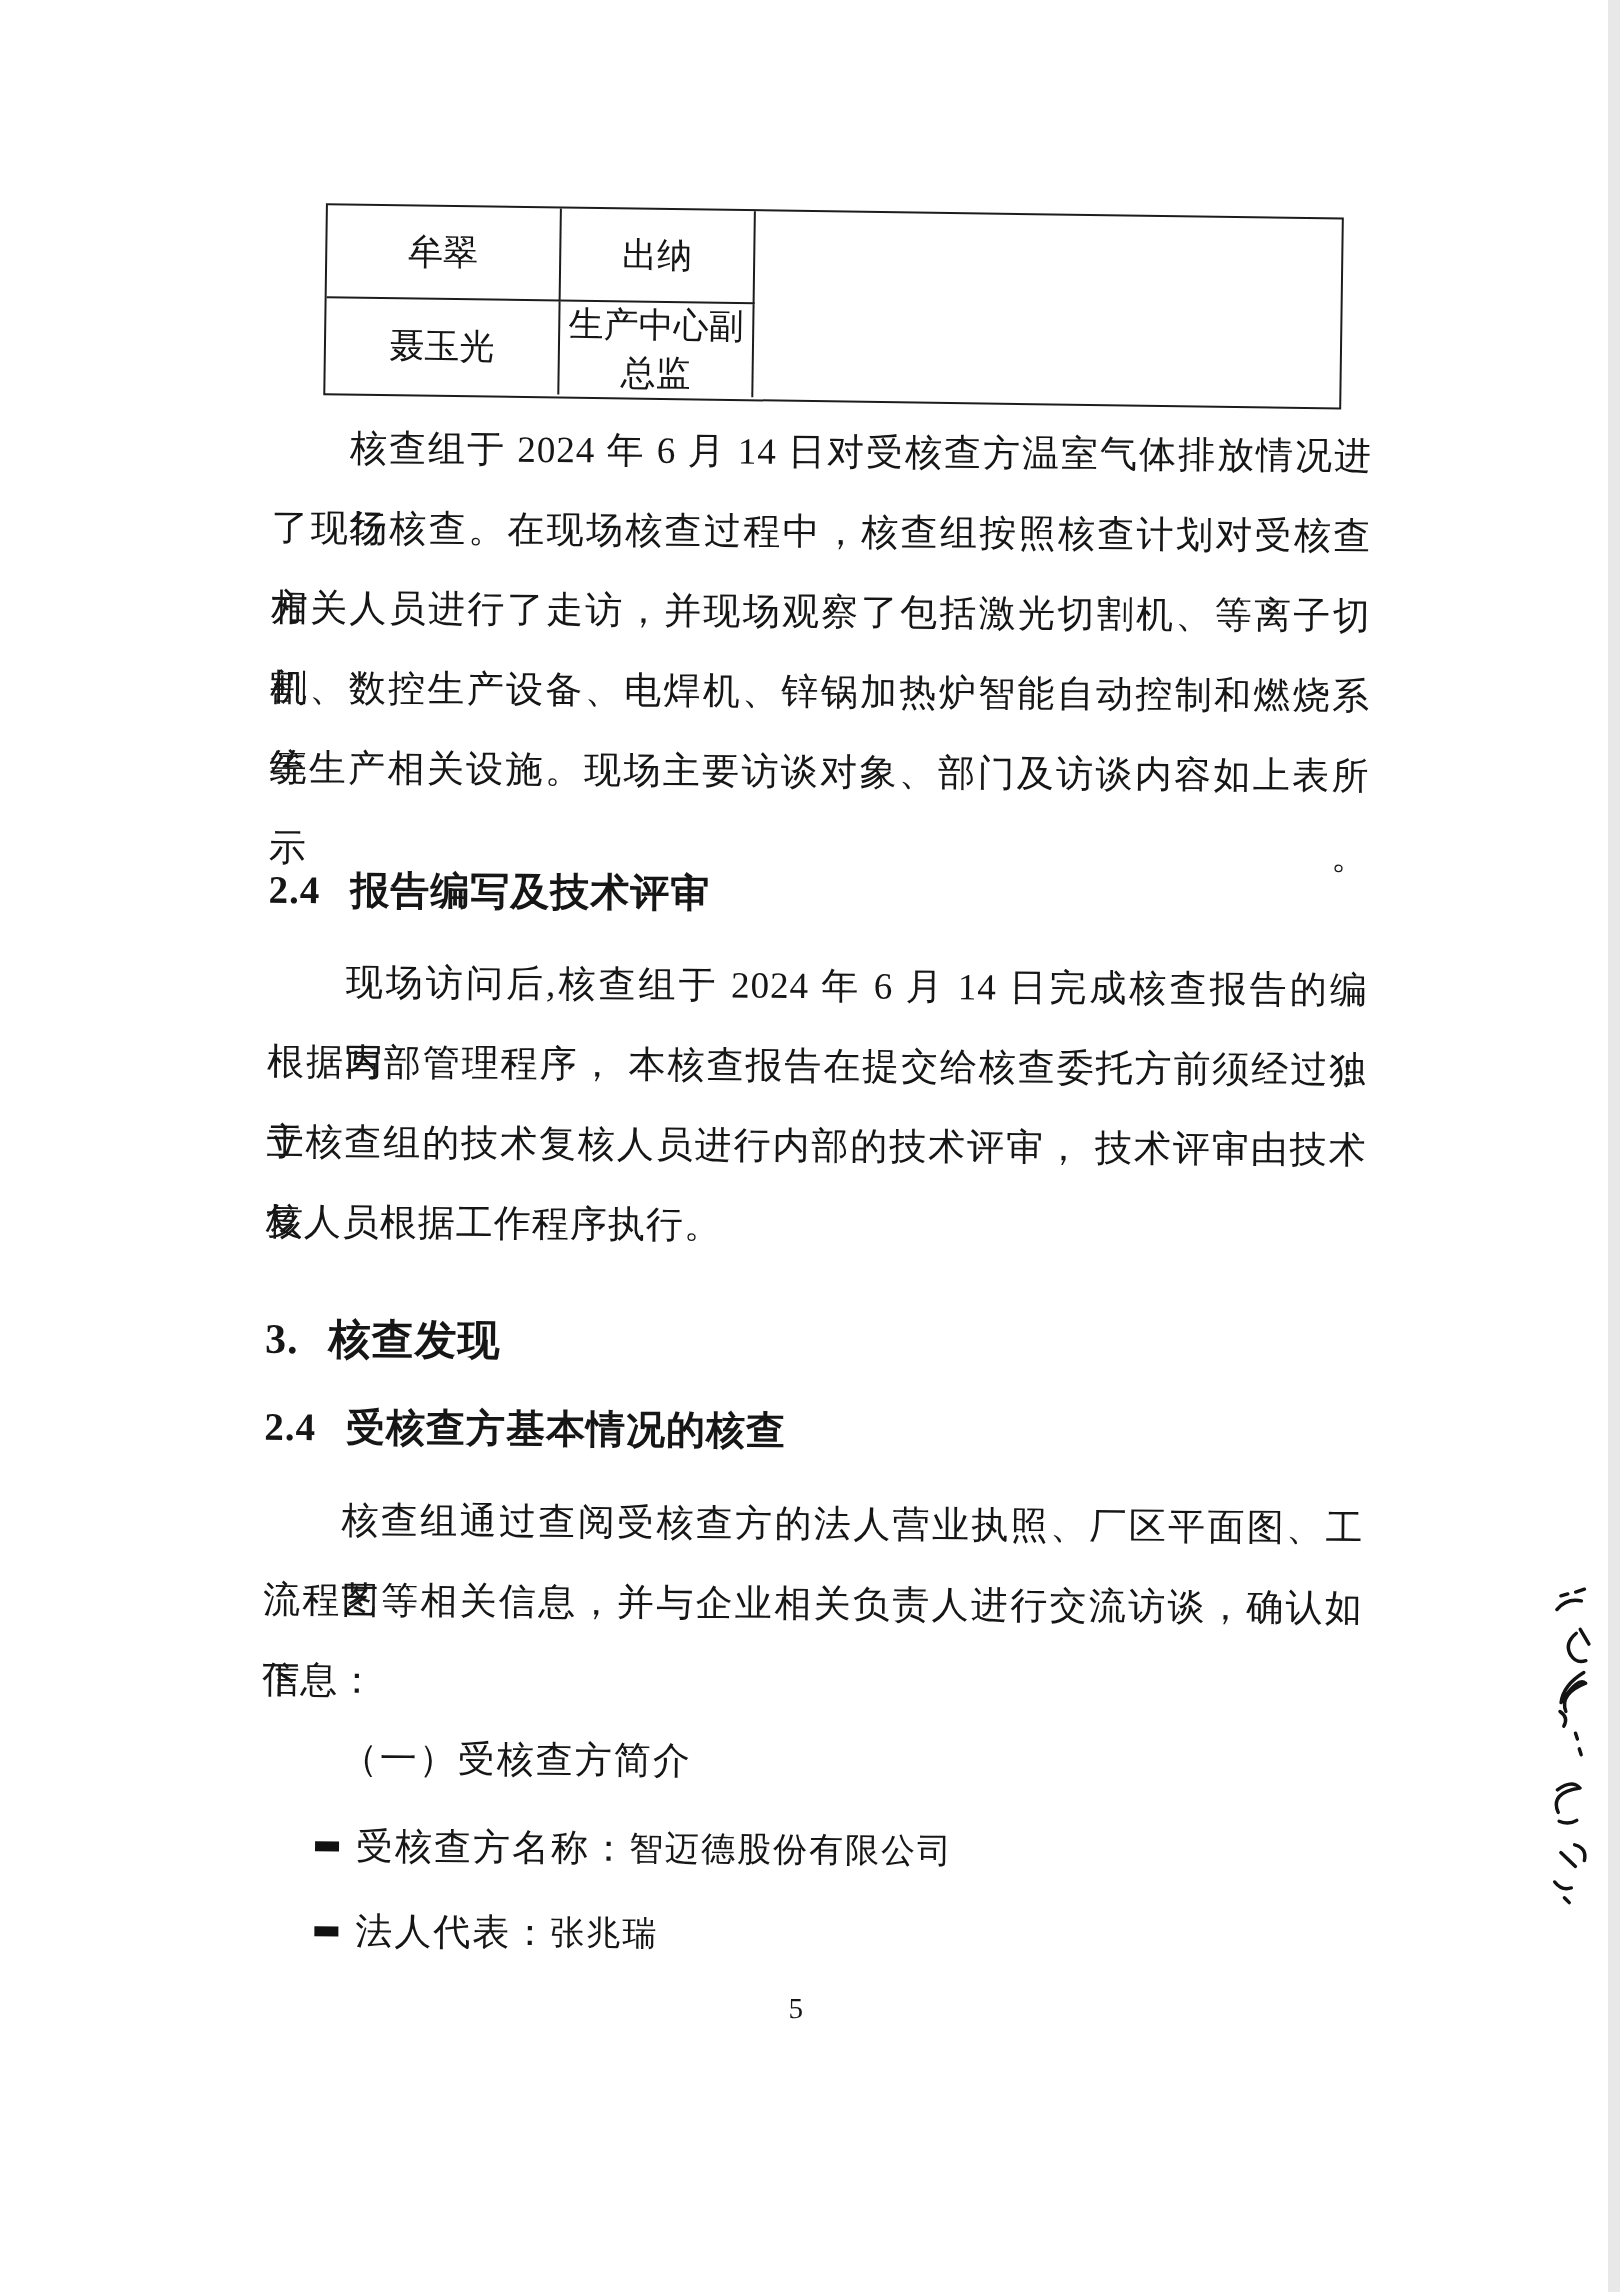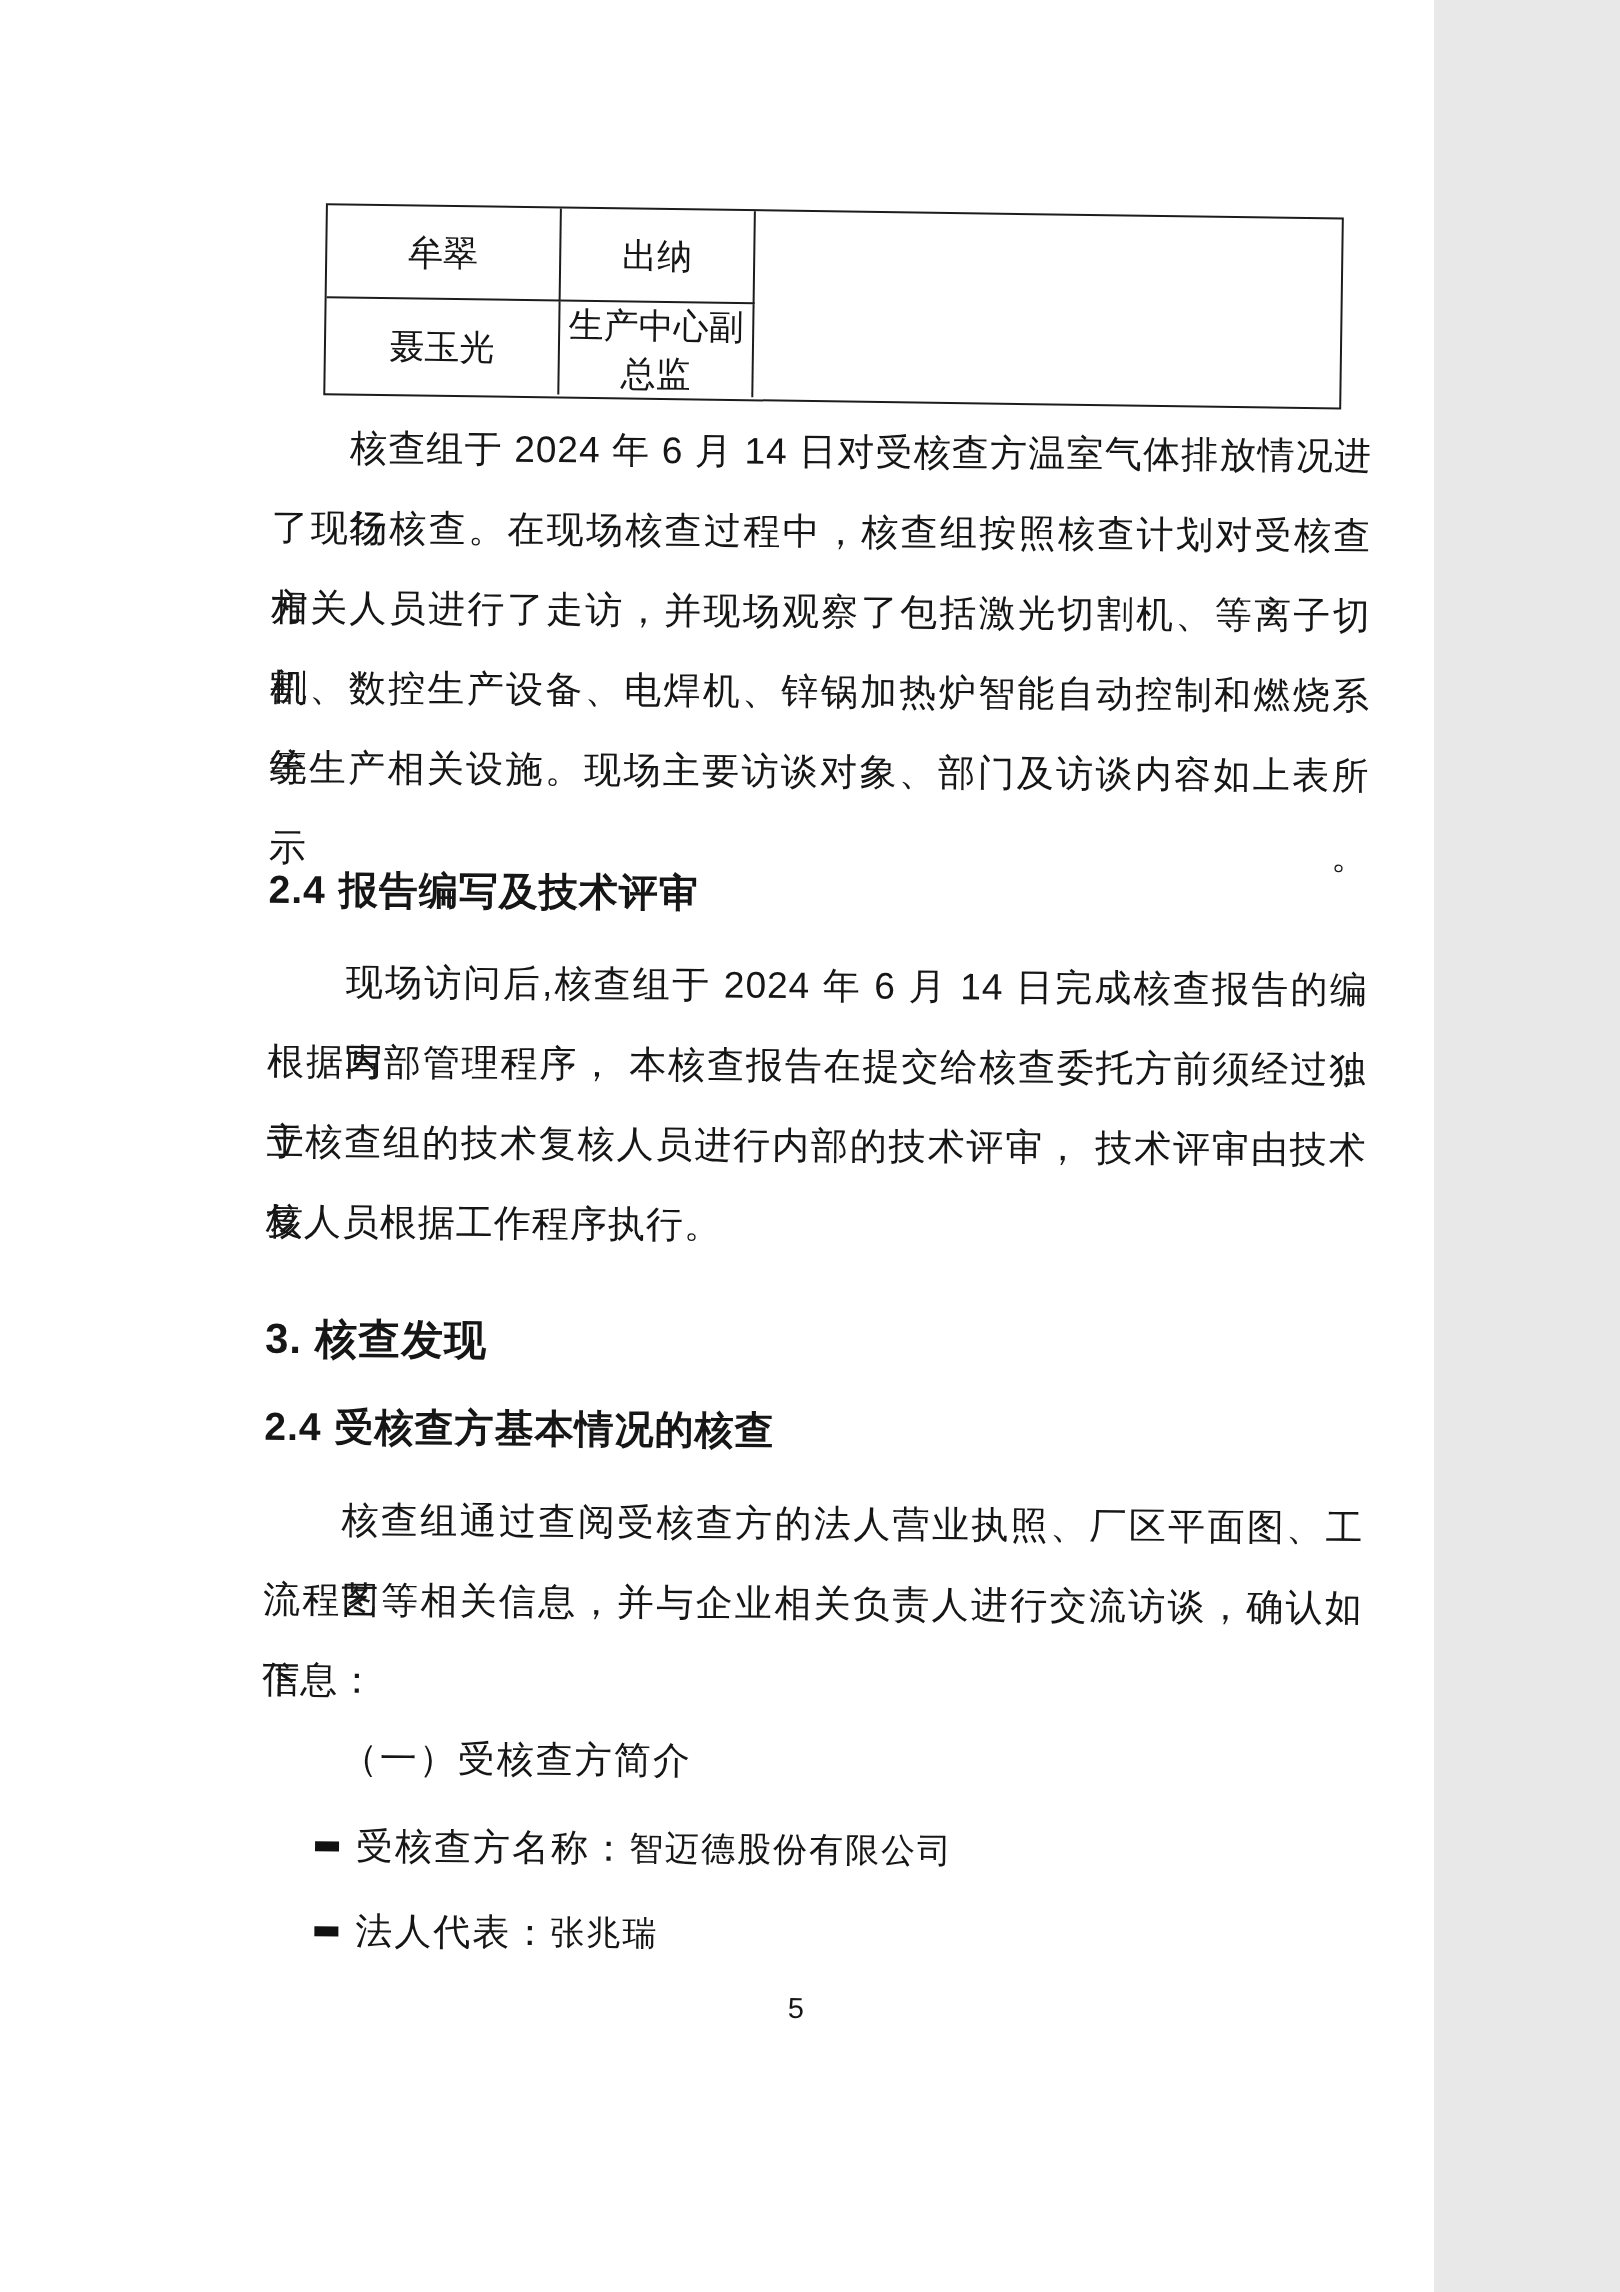--- a/index.html
+++ b/index.html
@@ -1,21 +1,21 @@
 <!DOCTYPE html>
 <html><head>
 <meta charset="utf-8">
 <style>
   html,body{margin:0;padding:0;background:#e8e8e8;}
   .page{
     position:relative;
-    width:1434px;height:2293px;
+    width:1608px;height:2293px;
     background:#ffffff;
     overflow:hidden;
-    font-family:Liberation Sans, sans-serif;
+    font-family:Liberation Serif, serif;
     color:#161616;
   }
   .sheet{
     position:absolute;left:0;top:0;width:1620px;height:2293px;
     transform:rotate(0.45deg);transform-origin:294px 196px;
   }
   
   .vtable{
     position:absolute;left:326px;top:203px;width:1018px;height:192px;
     border:2.9px solid #1c1c1c;box-sizing:border-box;
@@ -27,21 +27,21 @@
   .c-r1c2{left:234px;top:0;width:194px;height:93px;border-right:2px solid #1c1c1c;border-bottom:2px solid #1c1c1c;}
   .c-r2c1{left:0;top:93px;width:234px;height:93px;border-right:2px solid #1c1c1c;}
   .c-r2c2{left:234px;top:93px;width:194px;height:93px;border-right:2px solid #1c1c1c;padding:0 5.9px;}
   .c-merged{left:428px;top:0;width:584px;height:186px;}
   
   .para{position:absolute;left:274px;width:1100px;font-size:37px;}
   .bline{height:80px;line-height:80px;letter-spacing:1px;white-space:nowrap;}
   .jline{text-align:justify;text-align-last:justify;white-space:normal;height:80px;line-height:80px;letter-spacing:1px;}
   .ind{padding-left:78px;}
   .heading{position:absolute;left:274px;font-weight:bold;white-space:nowrap;letter-spacing:1px;}
-  .h-num{margin-right:13px;}
+  .h-num{margin-right:30px;}
   .sub-line{position:absolute;left:353px;font-size:37px;letter-spacing:2px;white-space:nowrap;}
   .bullet-line{position:absolute;left:328px;font-size:37px;letter-spacing:2px;white-space:nowrap;display:flex;align-items:center;}
   .dash{display:inline-block;width:23.5px;height:9.8px;background:#111;margin-right:17.6px;flex:0 0 auto;}
   .bullet-value{font-size:34px;}
   .pagenum{position:absolute;left:0;top:1988px;width:1620px;text-align:center;font-size:29px;}
   .scribble{position:absolute;left:1509px;top:1529px;}
 </style>
 </head>
 <body>
 

